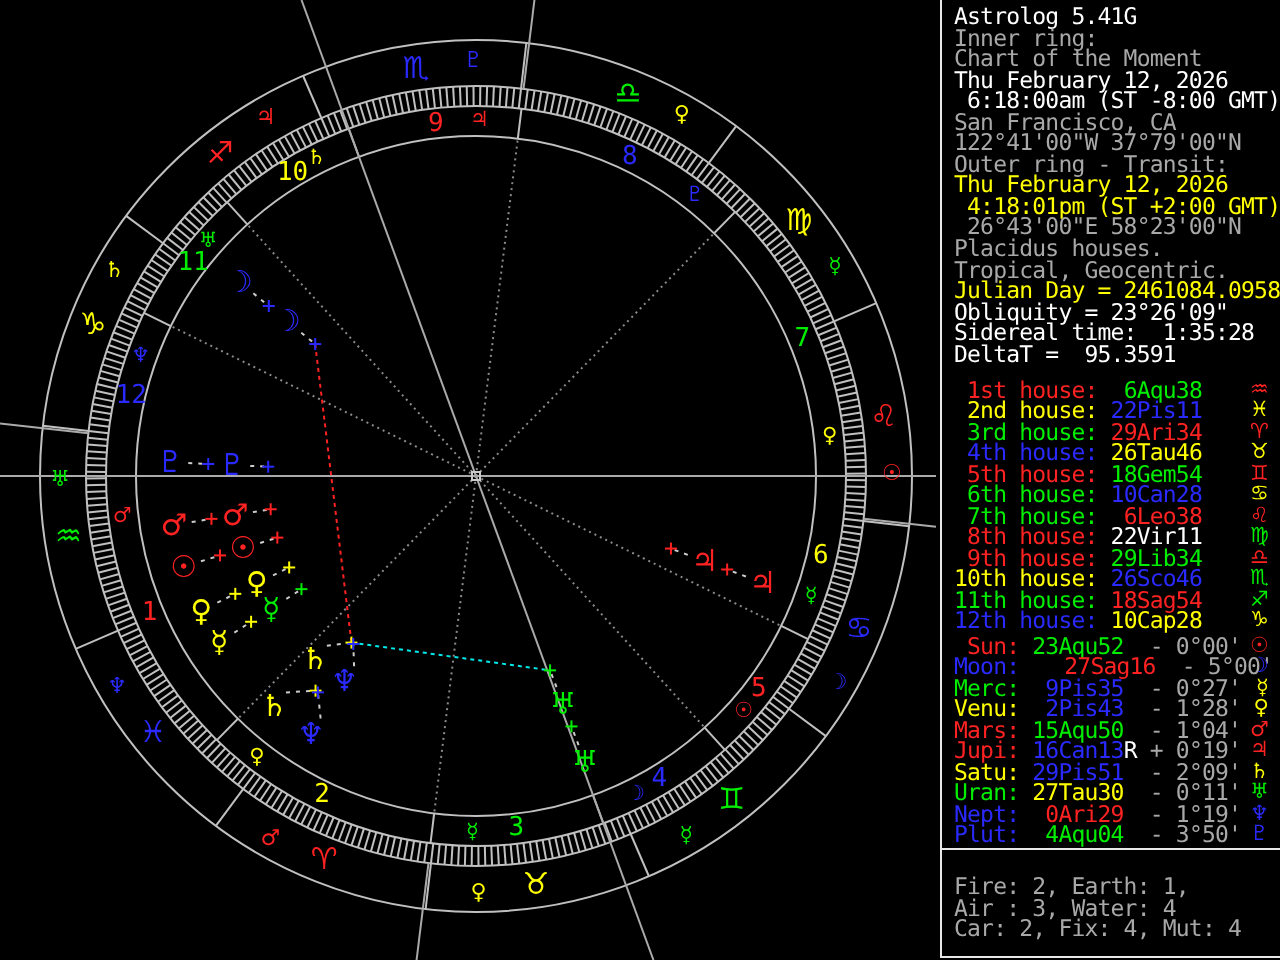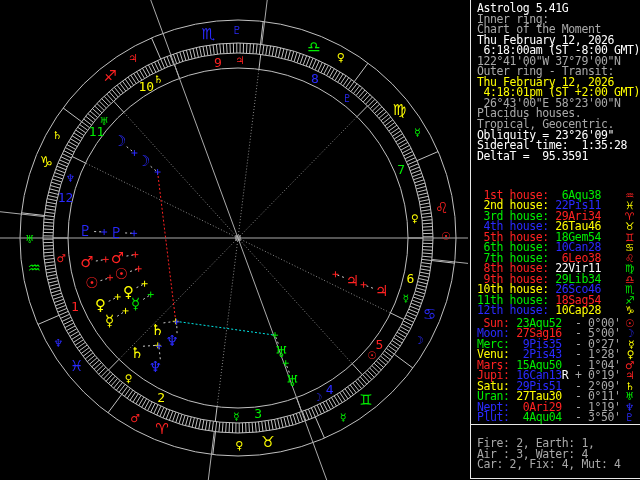--- a/index.html
+++ b/index.html
@@ -555,48 +555,50 @@
         <line x1="134.10427946458077" y1="230.3439013728158" x2="134.10427946458077" y2="236.3439013728158" stroke="#2a2aff" stroke-width="1"></line>
         <text x="116.12232783345051" y="232.53803814888008" fill="#2a2aff" font-size="15" text-anchor="middle" dominant-baseline="central">♇</text>
       </svg></div>
   <div id="panel">
     <div id="info-lines">
         <div class="pline" style="color: rgb(255, 255, 255);">Astrolog 5.41G</div>
         <div class="pline" style="color: rgb(168, 168, 168);">Inner ring:</div>
         <div class="pline" style="color: rgb(168, 168, 168);">Chart of the Moment</div>
         <div class="pline" style="color: rgb(255, 255, 255);">Thu February 12, 2026</div>
         <div class="pline" style="color: rgb(255, 255, 255);"> 6:18:00am (ST -8:00 GMT)</div>
+        <div class="pline" style="color: rgb(168, 168, 168);">San Francisco, CA</div>
         <div class="pline" style="color: rgb(168, 168, 168);">122°41'00"W 37°79'00"N</div>
         <div class="pline" style="color: rgb(168, 168, 168);">Outer ring - Transit:</div>
         <div class="pline" style="color: rgb(255, 255, 0);">Thu February 12, 2026</div>
         <div class="pline" style="color: rgb(255, 255, 0);"> 4:18:01pm (ST +2:00 GMT)</div>
         <div class="pline" style="color: rgb(168, 168, 168);"> 26°43'00"E 58°23'00"N</div>
         <div class="pline" style="color: rgb(168, 168, 168);">Placidus houses.</div>
         <div class="pline" style="color: rgb(168, 168, 168);">Tropical, Geocentric.</div>
+        <div class="pline" style="color: rgb(255, 255, 0);">Julian Day = 2461084.0958</div>
         <div class="pline" style="color: rgb(255, 255, 255);">Obliquity = 23°26'09"</div>
         <div class="pline" style="color: rgb(255, 255, 255);">Sidereal time:  1:35:28</div>
         <div class="pline" style="color: rgb(255, 255, 255);">DeltaT =  95.3591</div>
       </div>
     <div id="house-list">
         <div class="row"><span style="color: rgb(255, 34, 34);"> 1st house: </span><span style="color: rgb(0, 238, 0);"> 6Aqu38</span><span class="glyph" style="color: rgb(255, 34, 34);">♒</span></div>
         <div class="row"><span style="color: rgb(255, 255, 0);"> 2nd house: </span><span style="color: rgb(42, 42, 255);">22Pis11</span><span class="glyph" style="color: rgb(255, 255, 0);">♓</span></div>
         <div class="row"><span style="color: rgb(0, 238, 0);"> 3rd house: </span><span style="color: rgb(255, 34, 34);">29Ari34</span><span class="glyph" style="color: rgb(255, 34, 34);">♈</span></div>
         <div class="row"><span style="color: rgb(42, 42, 255);"> 4th house: </span><span style="color: rgb(255, 255, 0);">26Tau46</span><span class="glyph" style="color: rgb(255, 255, 0);">♉</span></div>
         <div class="row"><span style="color: rgb(255, 34, 34);"> 5th house: </span><span style="color: rgb(0, 238, 0);">18Gem54</span><span class="glyph" style="color: rgb(255, 34, 34);">♊</span></div>
         <div class="row"><span style="color: rgb(0, 238, 0); text-align: center;"> 6th house: </span><span style="color: rgb(42, 42, 255);">10Can28</span><span class="glyph" style="color: rgb(255, 255, 0);">♋</span></div>
         <div class="row"><span style="color: rgb(0, 238, 0);"> 7th house: </span><span style="color: rgb(255, 34, 34);"> 6Leo38</span><span class="glyph" style="color: rgb(255, 34, 34);">♌</span></div>
         <div class="row"><span style="color: rgb(255, 34, 34);"> 8th house: </span><span style="color: rgb(255, 255, 255);">22Vir11</span><span class="glyph" style="color: rgb(0, 238, 0);">♍</span></div>
         <div class="row"><span style="color: rgb(255, 34, 34);"> 9th house: </span><span style="color: rgb(0, 238, 0);">29Lib34</span><span class="glyph" style="color: rgb(255, 34, 34);">♎</span></div>
         <div class="row"><span style="color: rgb(255, 255, 0);">10th house: </span><span style="color: rgb(42, 42, 255);">26Sco46</span><span class="glyph" style="color: rgb(0, 238, 0);">♏</span></div>
         <div class="row"><span style="color: rgb(0, 238, 0);">11th house: </span><span style="color: rgb(255, 34, 34);">18Sag54</span><span class="glyph" style="color: rgb(0, 238, 0);">♐</span></div>
         <div class="row"><span style="color: rgb(42, 42, 255);">12th house: </span><span style="color: rgb(255, 255, 0);">10Cap28</span><span class="glyph" style="color: rgb(255, 255, 0);">♑</span></div>
       </div>
     <div id="planet-list">
         <div class="row"><span style="color: rgb(255, 34, 34);"> Sun: </span><span style="color: rgb(0, 238, 0);">23Aqu52</span><span style="color: rgb(255, 255, 255);"> </span><span style="color: rgb(168, 168, 168);"> - 0°00'</span><span class="glyph" style="color: rgb(255, 34, 34);">☉</span></div>
-        <div class="row"><span style="color: rgb(42, 42, 255);">Moon: </span><span style="color: rgb(255, 34, 34);">27Sag16</span><span style="color: rgb(255, 255, 255);"> </span><span style="color: rgb(168, 168, 168);"> - 5°00'</span><span class="glyph" style="color: rgb(42, 42, 255);">☽</span></div>
+        <div class="row"><span style="color: rgb(42, 42, 255);">Moon: </span><span style="color: rgb(255, 34, 34); margin-left: 16px;">27Sag16</span><span style="color: rgb(255, 255, 255);"> </span><span style="color: rgb(168, 168, 168);"> - 5°00'</span><span class="glyph" style="color: rgb(42, 42, 255);">☽</span></div>
         <div class="row"><span style="color: rgb(0, 238, 0);">Merc: </span><span style="color: rgb(42, 42, 255);"> 9Pis35</span><span style="color: rgb(255, 255, 255);"> </span><span style="color: rgb(168, 168, 168);"> - 0°27'</span><span class="glyph" style="color: rgb(255, 255, 0);">☿</span></div>
         <div class="row"><span style="color: rgb(255, 255, 0);">Venu: </span><span style="color: rgb(42, 42, 255);"> 2Pis43</span><span style="color: rgb(255, 255, 255);"> </span><span style="color: rgb(168, 168, 168);"> - 1°28'</span><span class="glyph" style="color: rgb(255, 255, 0);">♀</span></div>
         <div class="row"><span style="color: rgb(255, 34, 34); text-align: center;">Mars: </span><span style="color: rgb(0, 238, 0);">15Aqu50</span><span style="color: rgb(255, 255, 255);"> </span><span style="color: rgb(168, 168, 168);"> - 1°04'</span><span class="glyph" style="color: rgb(255, 34, 34);">♂</span></div>
         <div class="row"><span style="color: rgb(255, 34, 34);">Jupi: </span><span style="color: rgb(42, 42, 255);">16Can13</span><span style="color: rgb(255, 255, 255);">R</span><span style="color: rgb(168, 168, 168);"> + 0°19'</span><span class="glyph" style="color: rgb(255, 34, 34);">♃</span></div>
         <div class="row"><span style="color: rgb(255, 255, 0);">Satu: </span><span style="color: rgb(42, 42, 255);">29Pis51</span><span style="color: rgb(255, 255, 255);"> </span><span style="color: rgb(168, 168, 168);"> - 2°09'</span><span class="glyph" style="color: rgb(255, 255, 0);">♄</span></div>
         <div class="row"><span style="color: rgb(0, 238, 0);">Uran: </span><span style="color: rgb(255, 255, 0);">27Tau30</span><span style="color: rgb(255, 255, 255);"> </span><span style="color: rgb(168, 168, 168);"> - 0°11'</span><span class="glyph" style="color: rgb(0, 238, 0);">♅</span></div>
         <div class="row"><span style="color: rgb(42, 42, 255);">Nept: </span><span style="color: rgb(255, 34, 34);"> 0Ari29</span><span style="color: rgb(255, 255, 255);"> </span><span style="color: rgb(168, 168, 168);"> - 1°19'</span><span class="glyph" style="color: rgb(42, 42, 255);">♆</span></div>
         <div class="row"><span style="color: rgb(42, 42, 255);">Plut: </span><span style="color: rgb(0, 238, 0);"> 4Aqu04</span><span style="color: rgb(255, 255, 255);"> </span><span style="color: rgb(168, 168, 168);"> - 3°50'</span><span class="glyph" style="color: rgb(42, 42, 255);">♇</span></div>
       </div>
     <div id="stats">

